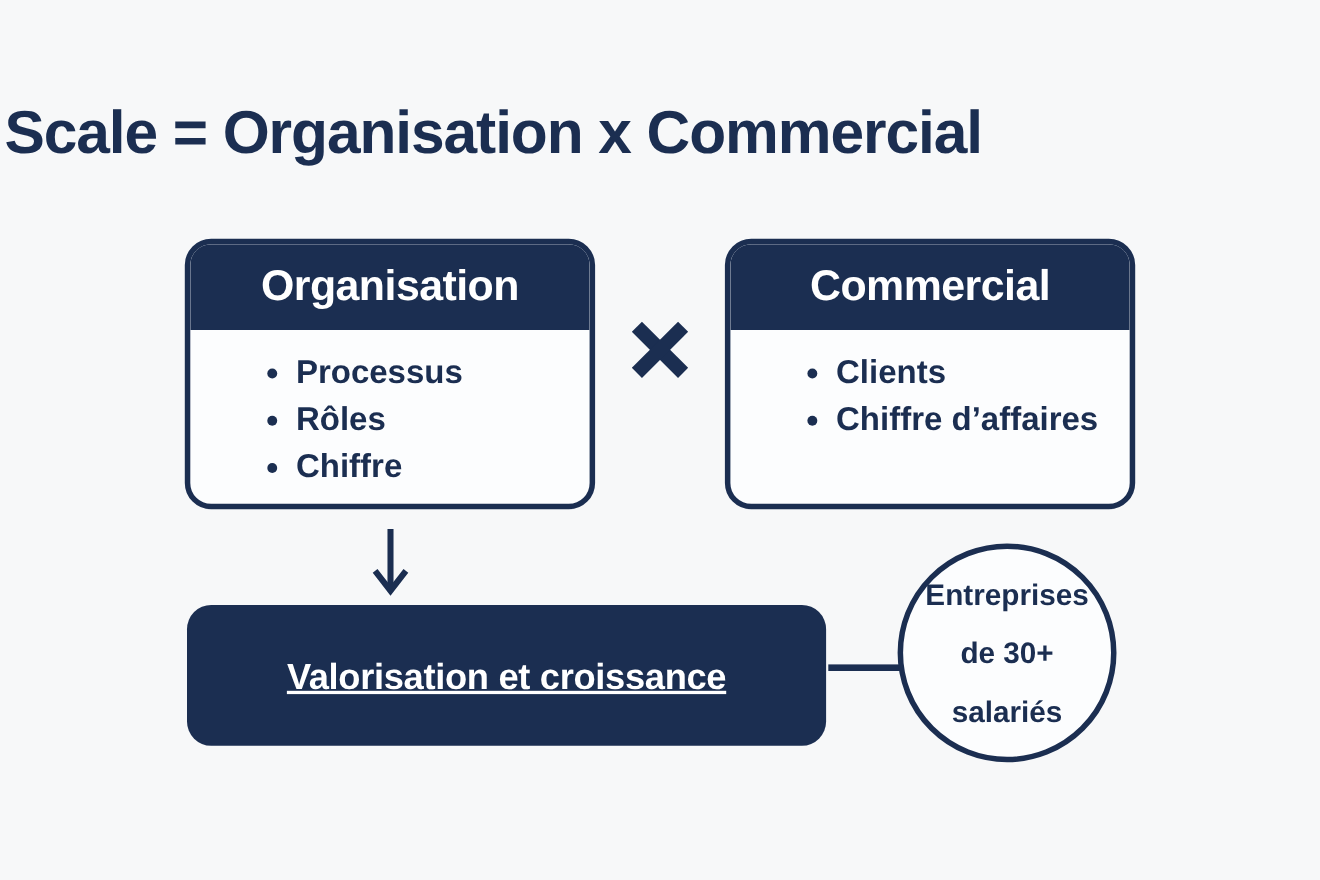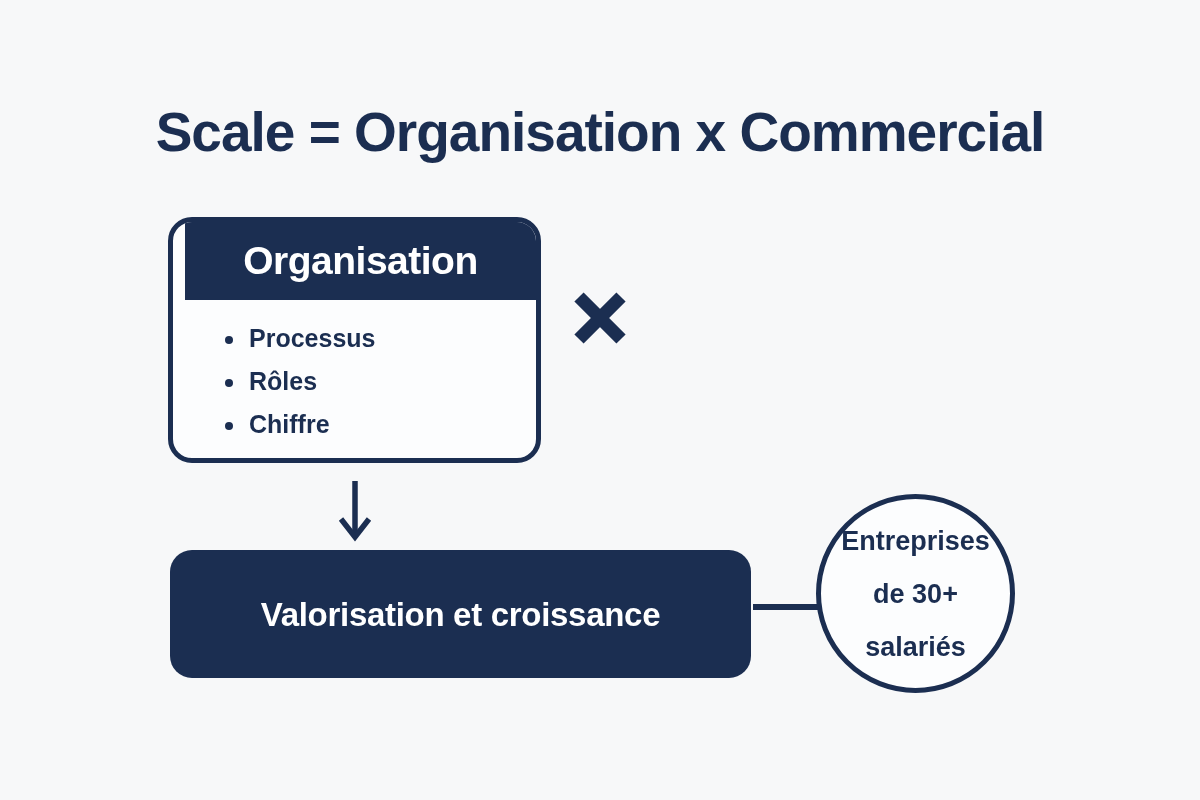--- a/index.html
+++ b/index.html
@@ -6,56 +6,57 @@
     --navy:#1b2e51;
     --bg:#f7f8f9;
     --card-bg:#fcfdfe;
     --white:#ffffff;
   }
   html,body{margin:0;padding:0;}
   body{background:var(--bg);font-family:"Liberation Sans", sans-serif;}
   .canvas{position:relative;width:1200px;height:800px;background:var(--bg);overflow:hidden;}
 
   .title{
-    position:absolute;left:0;right:0;top:84px;margin:16px;
-    text-align:center;font-size:55px;font-weight:700;color:var(--navy);
+    position:absolute;left:0;right:0;top:84px;margin:4px;
+    font-size:55px;font-weight:700;color:var(--navy);
     letter-spacing:-1px;
   }
 
   .card{
     position:absolute;top:217px;width:373px;height:246px;
     background:var(--card-bg);border:5px solid var(--navy);border-radius:24px;
     overflow:hidden;box-sizing:border-box;
   }
-  .card-org{left:168px;padding-left:12px;}
+  .card-org{left:168px;}
   .card-com{left:659px;}
   .card-header{
     height:78px;background:var(--navy);color:var(--white);
     display:flex;align-items:center;justify-content:center;
     font-size:39px;font-weight:700;letter-spacing:-0.5px;
   }
   .card-list{margin:17px 0 0;padding:0 0 0 62px;list-style:disc;}
   .card-list li{
-    color:var(--navy);font-size:25px;font-weight:700;line-height:43px;
+    color:var(--navy);font-size:30px;font-weight:700;line-height:43px;
     padding-left:2px;
+    margin-left:32px;
   }
   .card-list li::marker{color:var(--navy);}
 
   .multiply{position:absolute;left:574px;top:292px;}
   .multiply line{stroke:var(--navy);stroke-width:13;stroke-linecap:butt;}
 
   .arrow{position:absolute;left:333px;top:478px;}
   .arrow line,.arrow polyline{stroke:var(--navy);stroke-width:5.5;fill:none;}
 
   .result{
     position:absolute;left:170px;top:550px;width:581px;height:128px;
     background:var(--navy);border-radius:22px;box-sizing:border-box;
     display:flex;flex-direction:column;align-items:center;justify-content:center;
     color:var(--white);font-size:33px;font-weight:700;line-height:43px;
-    text-align:center;letter-spacing:-0.3px;
+    text-align:center;letter-spacing:-0.3px;text-decoration:underline;
   }
   .result span{display:block;}
 
   .connector{
     position:absolute;left:753px;top:604px;width:66px;height:6px;
     background:var(--navy);
   }
 
   .badge{
     position:absolute;left:816px;top:494px;width:199px;height:199px;
@@ -82,20 +83,27 @@
       <li>Rôles</li>
       <li>Chiffre</li>
     </ul>
   </div>
 
   <svg class="multiply" width="52" height="52" viewBox="0 0 52 52" role="img" aria-label="×">
     <line x1="5" y1="5" x2="47" y2="47"></line>
     <line x1="47" y1="5" x2="5" y2="47"></line>
   </svg>
 
+  <div class="card card-com">
+    <div class="card-header">Commercial</div>
+    <ul class="card-list">
+      <li>Clients</li>
+      <li>Chiffre d’affaires</li>
+    </ul>
+  </div>
 
   <svg class="arrow" width="44" height="64" viewBox="0 0 44 64" role="img">
     <line x1="22" y1="3" x2="22" y2="55"></line>
     <polyline points="8,41 22,59 36,41"></polyline>
   </svg>
 
   <div class="result">
     <span>Valorisation et croissance</span>
   </div>
 

